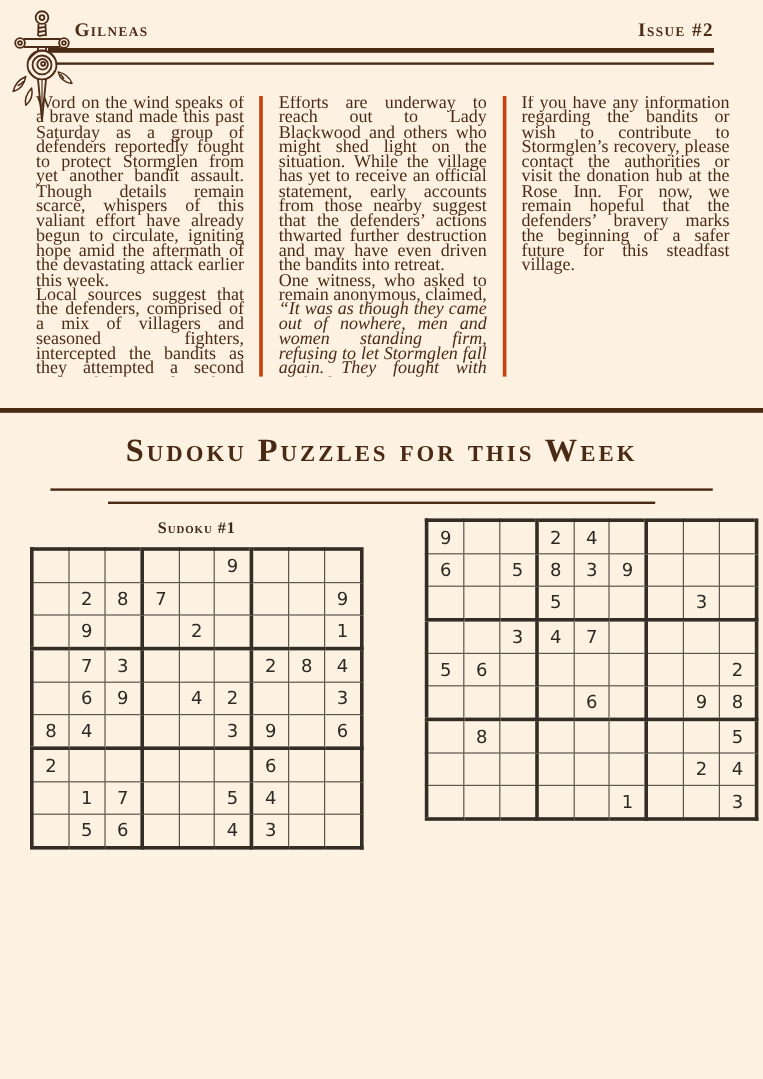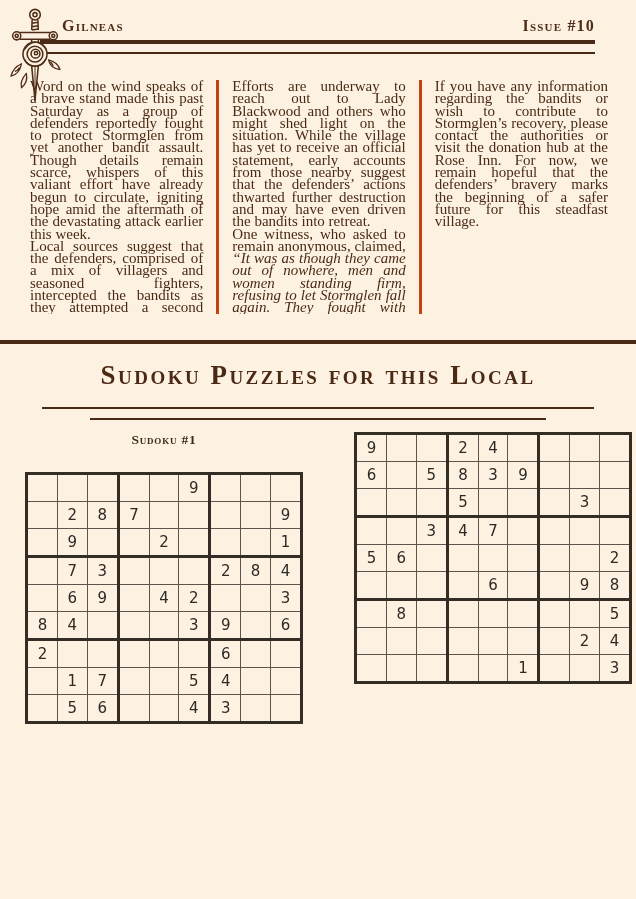--- a/index.html
+++ b/index.html
@@ -57,21 +57,21 @@
   .title-rule{background:#4a2a15;height:2px;margin:0 auto;}
   .title-rule.r1{width:552px;margin-top:14px;}
   .title-rule.r2{width:456px;margin-top:9px;}
   .puzzles{
     display:flex;justify-content:space-between;
     padding:0 4px 0 25px;margin-top:12px;
   }
   .puzzle{width:278px;}
   .puzzle-label{
     text-align:center;font-variant:small-caps;font-weight:700;
-    font-size:13.5px;letter-spacing:.8px;color:#3d2a18;margin-bottom:24px;
+    font-size:13.5px;letter-spacing:.8px;color:#3d2a18;margin-bottom:8px;
   }
   table.sudoku-grid{border-collapse:collapse;border:3px solid #332d26;}
   table.sudoku-grid td{
     width:29px;height:26px;padding:0;
     border:1px solid #5c554d;
     text-align:center;vertical-align:middle;
     font-family:"DejaVu Sans", sans-serif;font-size:15px;color:#2d2925;
   }
   table.sudoku-grid td:nth-child(3n){border-right:3px solid #332d26;}
   table.sudoku-grid tr:nth-child(3n) td{border-bottom:3px solid #332d26;}
@@ -102,21 +102,21 @@
         <circle cx="30.5" cy="49.5" r="4.6"></circle>
         <circle cx="31" cy="49" r="1.7"></circle>
         <path d="M18.5 46 Q24 38 30 37.5 Q37 38 41.5 45" stroke-width="1.2"></path>
         <path d="M19 55 Q22 61 28 62.5 M41 55 Q38 61 32 62.5" stroke-width="1.2"></path>
       </svg>
     </span>
 
 
     <div class="mast-row">
       <span>Gilneas</span>
-      <span>Issue #10</span>
+      <span>Issue #2</span>
     </div>
 
     <div class="rule thick"></div>
     <div class="rule thin"></div>
   </header>
 
   <section class="articles">
     <div class="col">
       <p>Word on the wind speaks of a brave stand made this past Saturday as a group of defenders reportedly fought to protect Stormglen from yet another bandit assault. Though details remain scarce, whispers of this valiant effort have already begun to circulate, igniting hope amid the aftermath of the devastating attack earlier this week.</p>
       <p>Local sources suggest that the defenders, comprised of a mix of villagers and seasoned fighters, intercepted the bandits as they attempted a second raid. While specifics about their identities remain unclear, the names of Lady Yazmin Blackwood and Sir Wartrond Longhowl have been mentioned among those potentially involved.</p>
@@ -125,21 +125,21 @@
       <p>Efforts are underway to reach out to Lady Blackwood and others who might shed light on the situation. While the village has yet to receive an official statement, early accounts from those nearby suggest that the defenders’ actions thwarted further destruction and may have even driven the bandits into retreat.</p>
       <p><span>One witness, who asked to remain anonymous, claimed, </span><em>“It was as though they came out of nowhere, men and women standing firm, refusing to let Stormglen fall again. They fought with such determination, it was inspiring to see.”</em></p>
     </div>
     <div class="col">
       <p>If you have any information regarding the bandits or wish to contribute to Stormglen’s recovery, please contact the authorities or visit the donation hub at the Rose Inn. For now, we remain hopeful that the defenders’ bravery marks the beginning of a safer future for this steadfast village.</p>
     </div>
   </section>
 
   <section class="sudoku-section">
     <div class="section-rule"></div>
-    <h2 class="sudoku-title">Sudoku Puzzles for this Local</h2>
+    <h2 class="sudoku-title">Sudoku Puzzles for this Week</h2>
     <div class="title-rule r1"></div>
     <div class="title-rule r2"></div>
 
     <div class="puzzles">
       <div class="puzzle">
         <div class="puzzle-label">Sudoku #1</div>
         <table class="sudoku-grid">
             <tbody>
               <tr>
                 <td></td>

